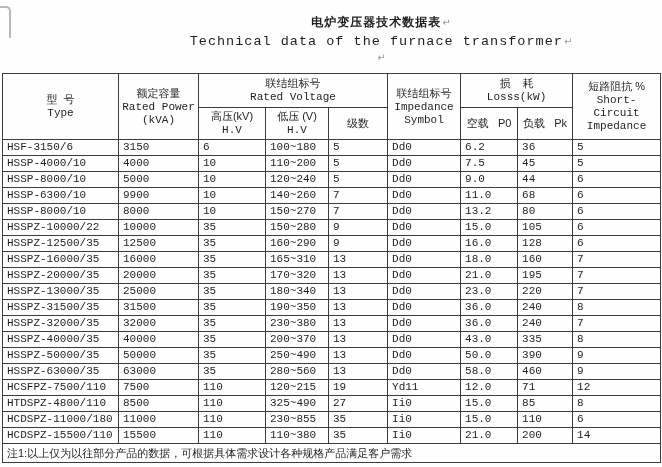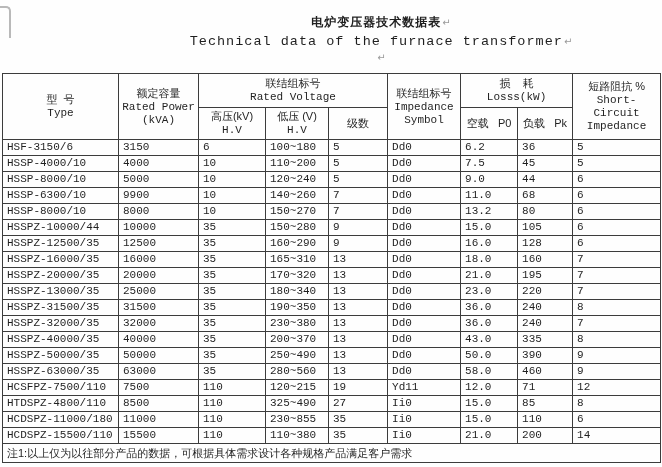--- a/index.html
+++ b/index.html
@@ -136,21 +136,21 @@
           <td>8000</td>
           <td>10</td>
           <td>150~270</td>
           <td>7</td>
           <td>Dd0</td>
           <td>13.2</td>
           <td>80</td>
           <td>6</td>
         </tr>
         <tr>
-          <td>HSSPZ-10000/44</td>
+          <td>HSSPZ-10000/22</td>
           <td>10000</td>
           <td>35</td>
           <td>150~280</td>
           <td>9</td>
           <td>Dd0</td>
           <td>15.0</td>
           <td>105</td>
           <td>6</td>
         </tr>
         <tr>

